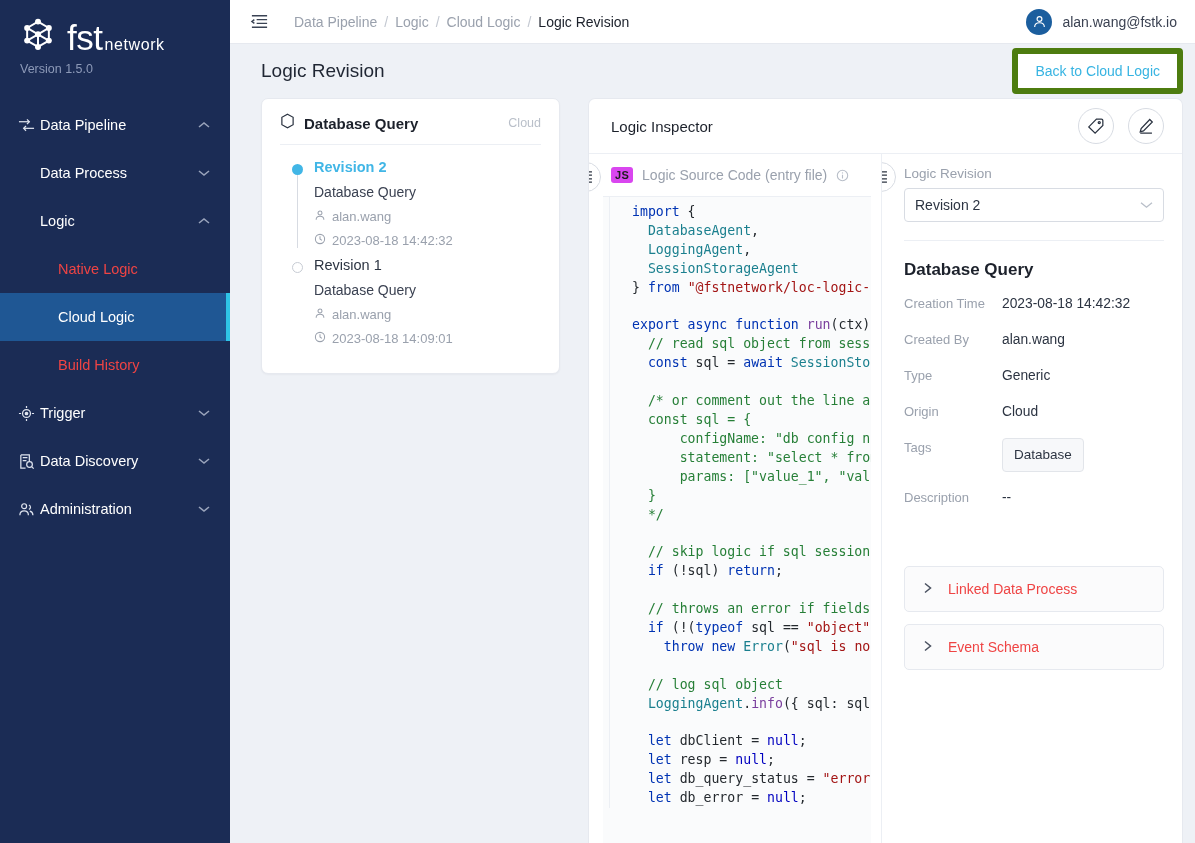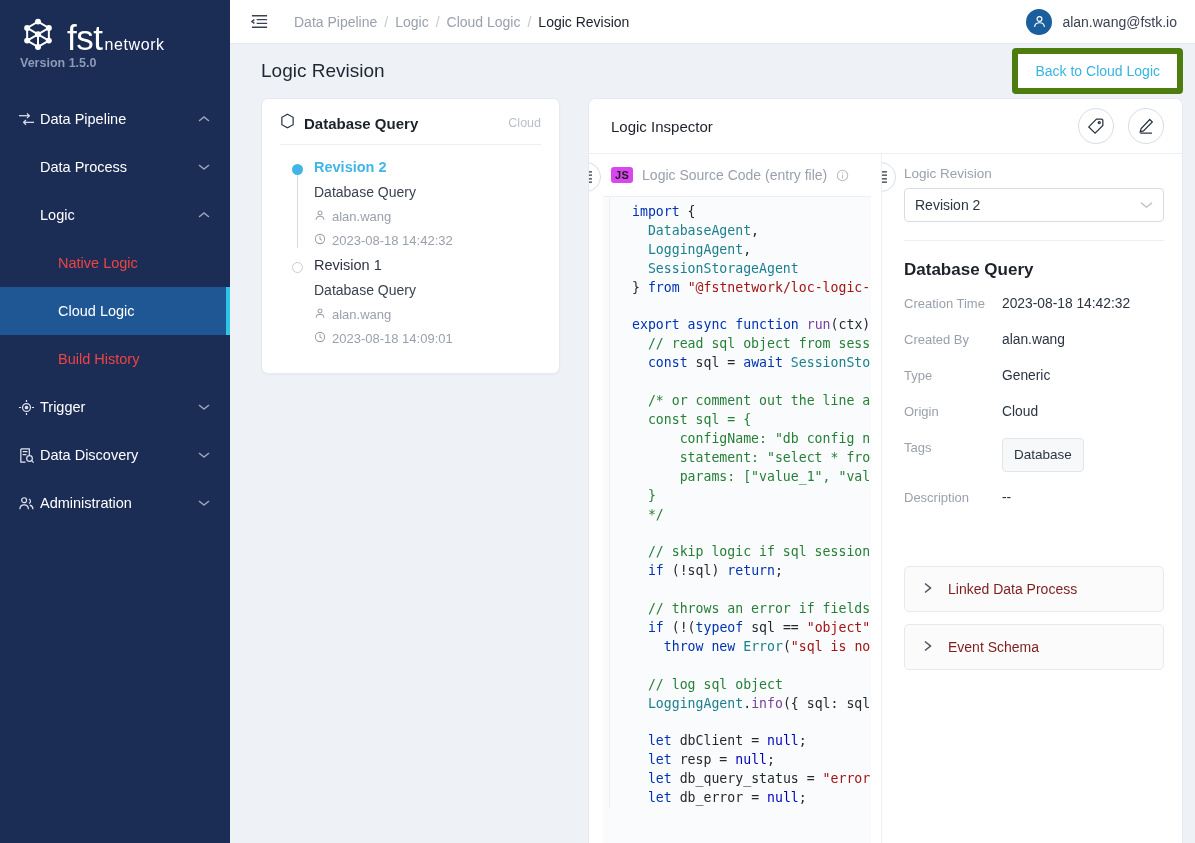--- a/index.html
+++ b/index.html
@@ -26,22 +26,22 @@
   .brand-text { display: flex; align-items: baseline; }
   .brand-fst {
     font-size: 35px; font-weight: 300; letter-spacing: -0.5px;
     color: #fff; line-height: 1; font-family: "Liberation Sans", sans-serif;
   }
   .brand-network {
     font-size: 16px; font-weight: 300; color: #fff;
     letter-spacing: 0.6px; margin-left: 2px;
   }
   .version {
-    font-size: 12.5px; color: #8d9ab8; margin: 0 0 0 2px;
-    font-weight: 700;
+    font-size: 12.5px; color: #8d9ab8; margin: 6px 0 0 2px;
+    font-weight: 400;
   }
 
   .nav { margin-top: 25px; }
   .nav-item {
     display: flex; align-items: center;
     height: 48px; padding: 0 18px;
     cursor: pointer; position: relative;
     color: #dfe4ef; font-size: 14.5px;
   }
   .nav-item.top { color: #ffffff; font-weight: 400; }
@@ -267,21 +267,21 @@
     background: #f7f8fa; border-radius: 4px;
     padding: 6px 11px; font-size: 13.5px; color: #2c3442;
   }
   .accordion {
     border: 1px solid #e6e9ef; border-radius: 5px;
     background: #fbfbfc; height: 46px;
     display: flex; align-items: center; gap: 14px;
     padding: 0 18px; margin-top: 12px; cursor: pointer;
   }
   .accordion .acc-chev { color: #4a5160; font-size: 14px; }
-  .accordion .acc-label { font-size: 14px; color: #7f1d1d; }
+  .accordion .acc-label { font-size: 14px; color: #ef4444; }
   .acc-spacer { height: 30px; }
 </style>
 </head>
 <body>
 
 <div id="sidebar">
   <div class="brand">
     <div class="brand-row">
       <span class="logo-mark">
         <svg viewBox="0 0 44 42" width="40" height="38">

